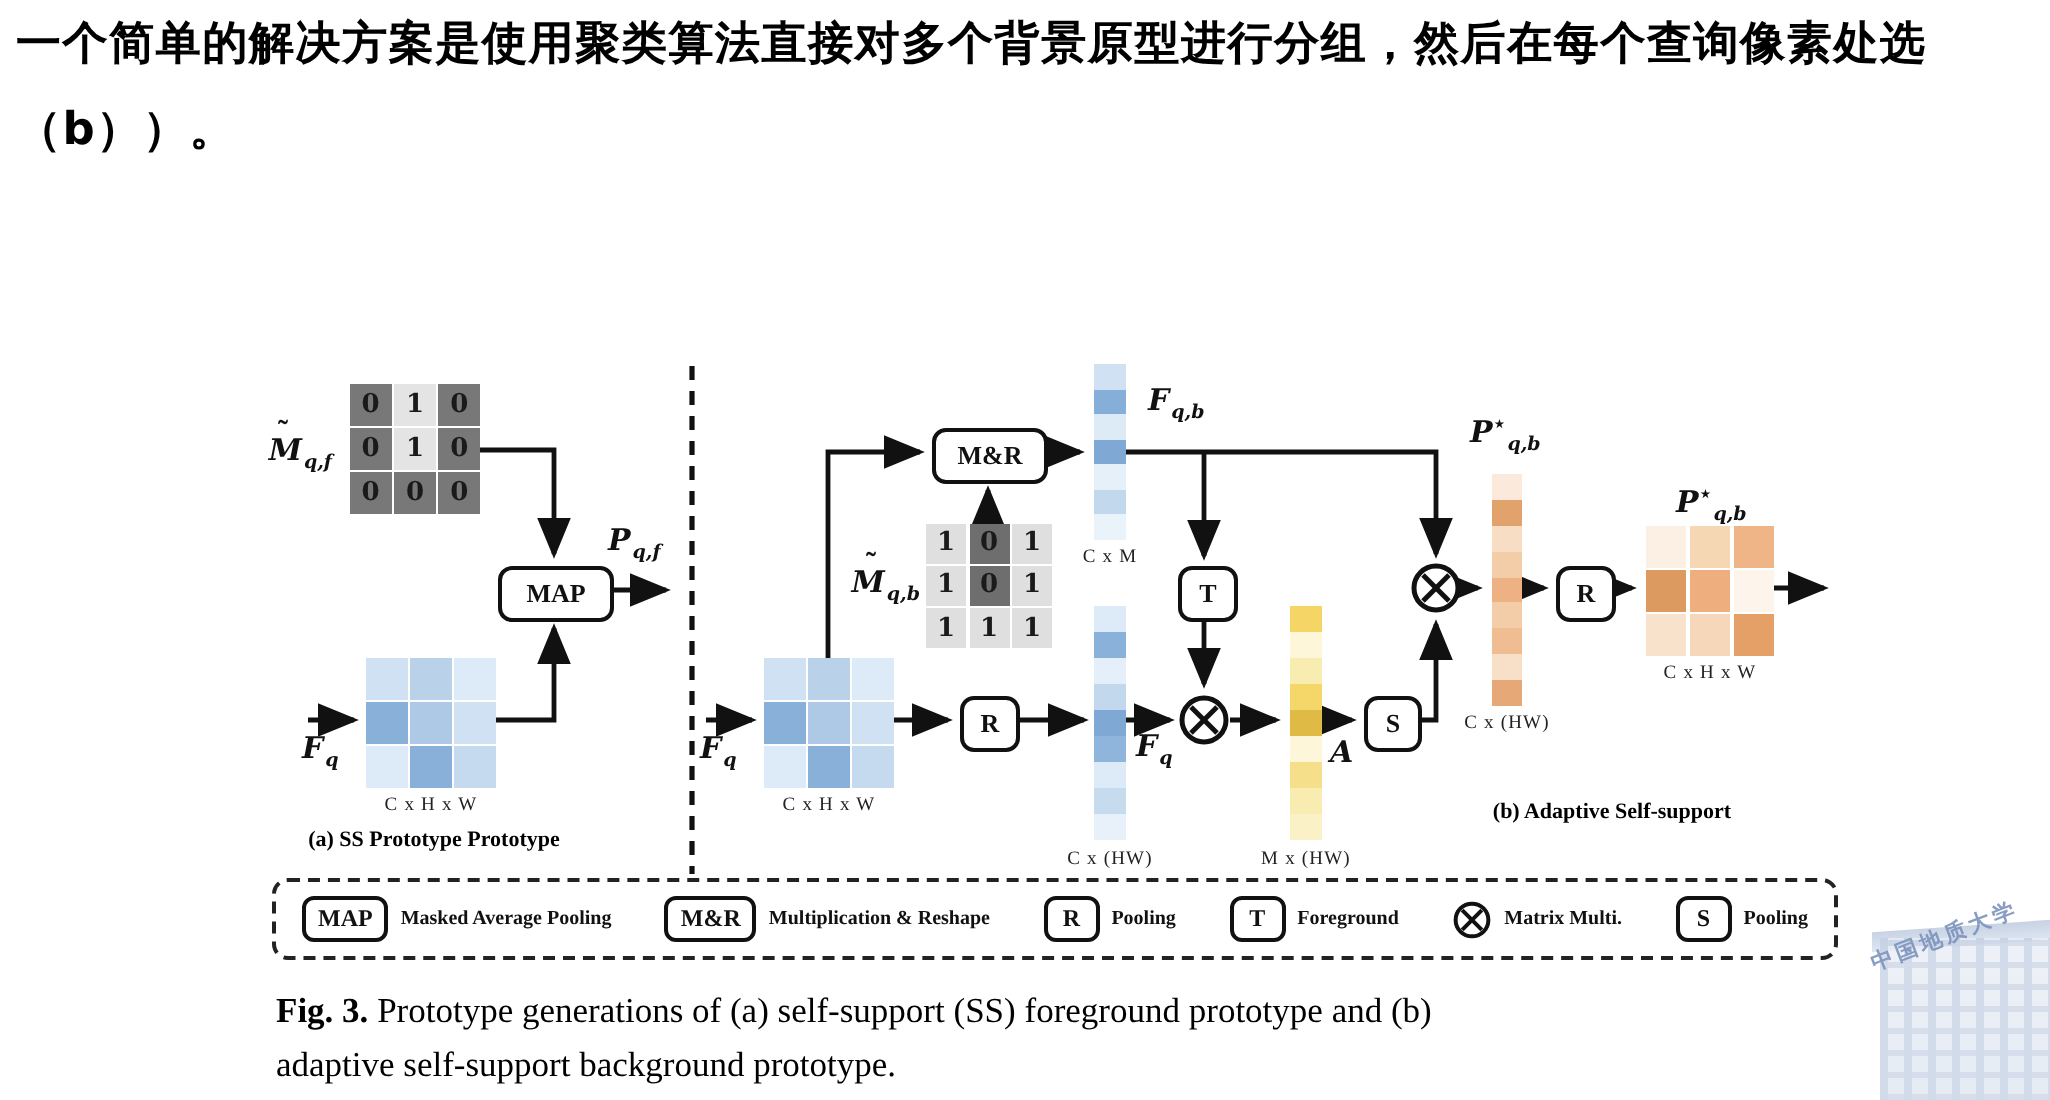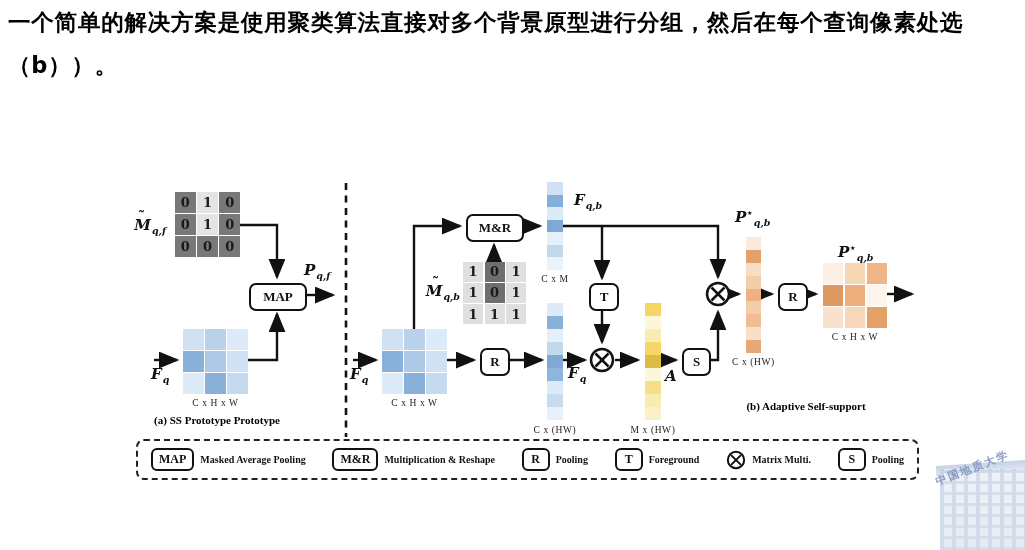--- a/index.html
+++ b/index.html
@@ -286,20 +286,24 @@
           </svg>
           <span class="leg-label">Matrix Multi.</span>
         </span>
         <span class="leg-item">
           <span class="chip">S</span>
           <span class="leg-label">Pooling</span>
         </span>
       </span>
   </div>
 
+  <div class="figcap">
+    <div><b>Fig. 3.</b><span> Prototype generations of (a) self-support (SS) foreground prototype and (b)</span></div>
+    <div>adaptive self-support background prototype.</div>
+  </div>
 
   <div class="watermark">
     <div class="wm-roof"></div>
     <div class="wm-building"></div>
     <div class="wm-arc">中国地质大学</div>
   </div>
 
 </div>
 
 </body></html>

